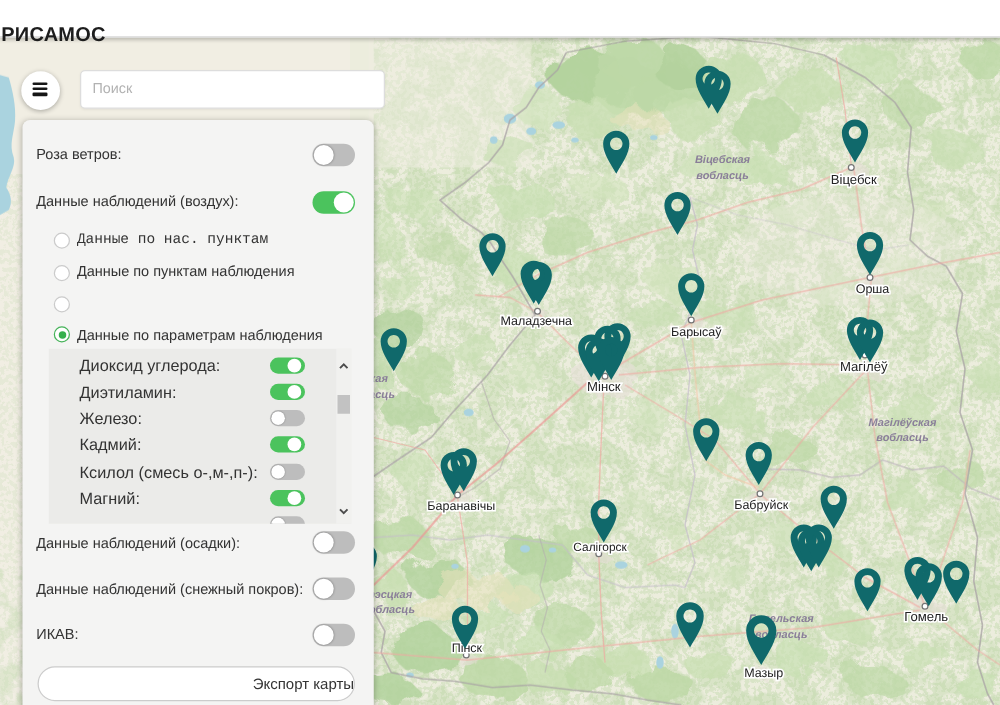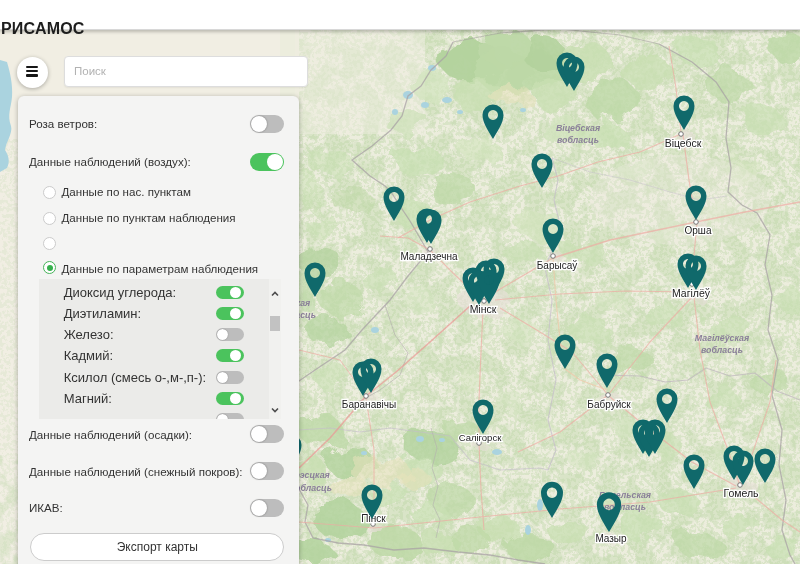--- a/index.html
+++ b/index.html
@@ -17,21 +17,21 @@
   .tog .knob{position:absolute;border-radius:50%;background:#fff;}
   .tog.off{background:#bdbdbd;}
   .tog.on{background:#4bc35d;}
   .radio{position:absolute;width:13px;height:13px;border-radius:50%;background:#fff;border:1px solid #cbcbcb;box-sizing:border-box;}
   .radio.sel{border:1.3px solid #46b359;}
   .radio.sel:after{content:"";position:absolute;left:2.5px;top:2.5px;width:6px;height:6px;border-radius:50%;background:#35b04c;}
   #ilist{position:absolute;left:21.4px;top:182.6px;width:241.9px;height:140.8px;background:#ebebe9;overflow:hidden;}
   .irow{position:absolute;left:24.3px;font-size:13px;color:#333;}
   #sbar{position:absolute;left:230px;top:0;width:12px;height:141px;background:#f1f1ef;}
   #sbar .thumb{position:absolute;left:1px;top:37px;width:10px;height:15px;background:#c2c2c2;}
-  #exportbtn{position:absolute;left:12.3px;top:437px;width:254px;height:28px;background:#fff;border:1px solid #ccc;border-radius:14px;box-sizing:border-box;text-align:center;line-height:26px;font-size:12px;color:#333;}
+  #exportbtn{position:absolute;left:12.3px;top:437px;width:254px;height:28px;background:#fff;border:1px solid #ccc;border-radius:14px;box-sizing:border-box;text-align:right;line-height:26px;font-size:12px;color:#333;}
 </style>
 </head>
 <body>
 <div id="map">
     <svg id="mapsvg" width="800" height="535" style="position:absolute;left:0;top:0">
 <defs>
 <filter id="rough" x="-20%" y="-20%" width="140%" height="140%">
           <feTurbulence type="fractalNoise" baseFrequency="0.045" numOctaves="3" seed="11" result="n"></feTurbulence>
           <feDisplacementMap in="SourceGraphic" in2="n" scale="26"></feDisplacementMap>
         </filter>
@@ -292,21 +292,21 @@
 <div id="panel">
   <div class="row" style="top:20.5px;">Роза ветров:</div>
   <div class="tog off" style="left:232px;top:19px;width:34px;height:18px;">
       <div class="knob" style="left:1px;top:1px;width:16px;height:16px;box-shadow:0 0 2px rgba(0,0,0,.4);"></div>
     </div>
   <div class="row" style="top:58.5px;">Данные наблюдений (воздух):</div>
   <div class="tog on" style="left:232px;top:57px;width:34px;height:18px;">
       <div class="knob" style="left:17px;top:1px;width:16px;height:16px;"></div>
     </div>
   <div class="radio" style="left:25px;top:90.2px;"></div>
-  <div class="row" style="left:43.5px;top:89.2px;">Данные по нас. пунктам</div>
+  <div class="row" style="left:43.5px;top:89.2px;font-family:Liberation Mono, monospace;">Данные по нас. пунктам</div>
   <div class="radio" style="left:25px;top:115.5px;"></div>
   <div class="row" style="left:43.5px;top:114.5px;">Данные по пунктам наблюдения</div>
   <div class="radio" style="left:25px;top:140.8px;"></div>
   <div class="radio sel" style="left:25px;top:165.2px;"></div>
   <div class="row" style="left:43.5px;top:166.4px;">Данные по параметрам наблюдения</div>
   <div id="ilist">
 <div class="irow" style="top:6.6px;">Диоксид углерода:</div>
 <div class="tog on" style="left:176.2px;top:7.6px;width:28px;height:13px;border-radius:7px;">
         <div class="knob" style="left:14px;top:1px;width:11px;height:11px;"></div>
       </div>

